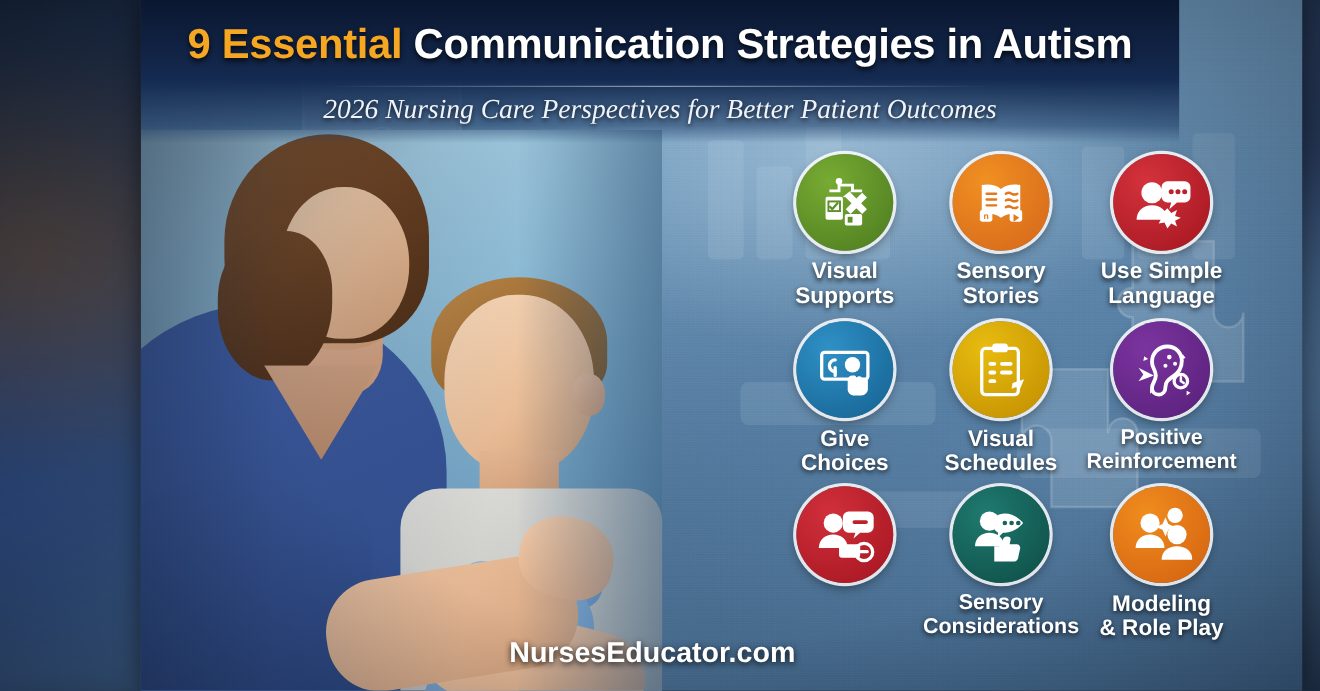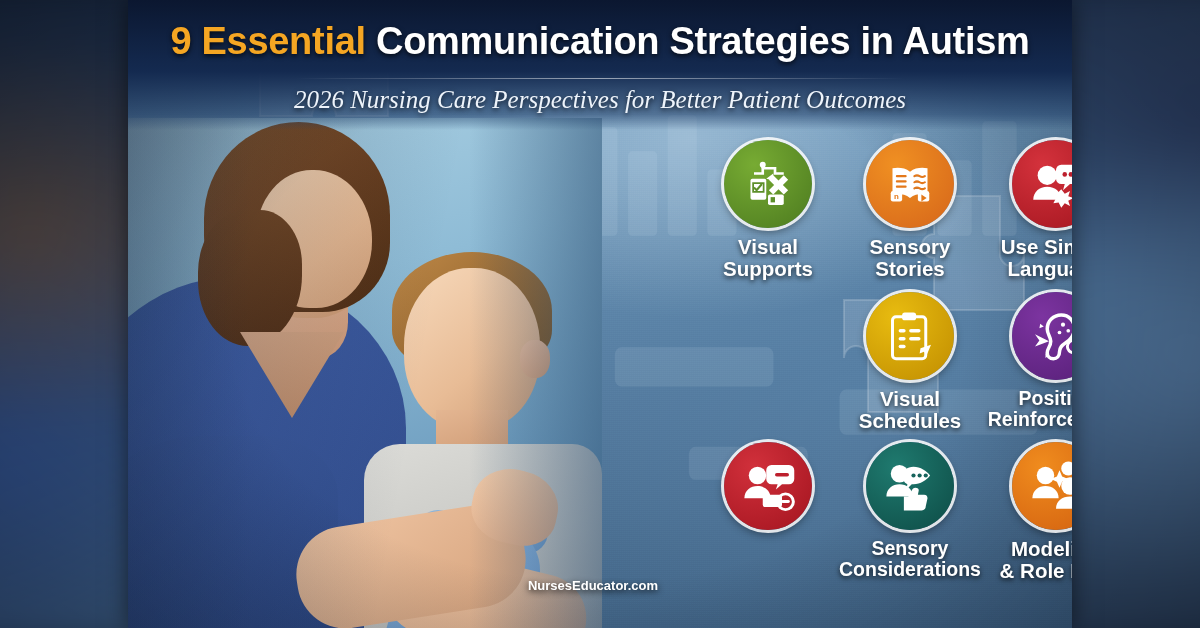--- a/index.html
+++ b/index.html
@@ -13,21 +13,21 @@
         radial-gradient(ellipse 420px 300px at 6% 38%, rgba(120,78,40,.55), rgba(120,78,40,0) 62%),
         radial-gradient(ellipse 360px 420px at 4% 72%, rgba(48,82,150,.75), rgba(48,82,150,0) 64%),
         radial-gradient(ellipse 380px 340px at 96% 58%, rgba(100,140,185,.55), rgba(100,140,185,0) 66%),
         radial-gradient(ellipse 300px 260px at 97% 22%, rgba(40,56,96,.8), rgba(40,56,96,0) 70%),
         linear-gradient(160deg,#1b2b46 0%,#2b4368 38%,#44688d 62%,#2a3f5e 100%);
       filter:blur(18px);transform:scale(1.08);}
   .backdrop-vig{position:absolute;inset:0;
       background:radial-gradient(ellipse at 50% 50%, rgba(0,0,0,0) 40%, rgba(0,0,0,.35) 100%);}
 
   
-  .card{position:absolute;left:128px;top:0;width:944px;height:628px;overflow:hidden;
+  .card{position:absolute;left:128px;top:0;width:1056px;height:628px;overflow:hidden;
         box-shadow:0 0 22px rgba(0,0,0,.55);}
 
   
   .bg-wall{position:absolute;inset:0;
       background:
         radial-gradient(ellipse 520px 300px at 60% 22%, rgba(190,215,232,.50), rgba(190,215,232,0) 60%),
         radial-gradient(ellipse 600px 420px at 78% 62%, rgba(92,134,172,.55), rgba(92,134,172,0) 65%),
         linear-gradient(170deg,#7fa8c6 0%,#6d97ba 30%,#52789c 62%,#3d5f80 100%);}
   .bg-puzzles{position:absolute;inset:0;opacity:.55;}
   .bg-blocks{position:absolute;left:46%;top:14%;width:56%;height:72%;opacity:.30;}
@@ -120,21 +120,21 @@
   .cell{position:absolute;width:160px;text-align:center;}
   .circle{position:relative;width:88px;height:88px;margin:0 auto;border-radius:50%;
       box-shadow:0 0 0 3px rgba(255,255,255,.85), 0 4px 10px rgba(0,0,0,.45);
       display:flex;align-items:center;justify-content:center;}
   .circle svg{width:56px;height:56px;display:block;}
   .cap{margin-top:8px;font-size:20.5px;font-weight:700;color:#fff;line-height:1.08;
       text-shadow:0 2px 5px rgba(0,0,0,.75);white-space:pre-line;}
   .cap.wide{font-size:19.5px;}
 
   .footer{position:absolute;left:300px;top:578px;width:330px;text-align:center;
-      font-size:13px;font-weight:600;color:#ffffff;
+      font-size:26px;font-weight:600;color:#ffffff;
       text-shadow:0 2px 6px rgba(0,0,0,.85);}
 </style>
 </head>
 <body>
 
 <div class="stage">
 
   <div class="backdrop"></div>
   <div class="backdrop-vig"></div>
 
@@ -263,20 +263,33 @@
                 <circle cx="49" cy="21" r="2.6"></circle>
                 <circle cx="56" cy="21" r="2.6"></circle>
               </g>
             <path d="M38 38l4 5 6-3-2 6 6 2-6 3 2 6-6-3-4 5-3-6-6 1 3-6-5-3 6-2z" fill="#fff"></path>
           </svg>
         </div>
         <div class="cap">Use Simple
 Language</div>
       </div>
 
+      <div class="cell" style="left:98px;top:152px;">
+        <div class="circle" style="background:radial-gradient(circle at 34% 28%,#2f90c6,#14618f);">
+          <svg viewBox="0 0 64 64">
+            <rect x="8" y="14" width="48" height="28" rx="3" fill="none" stroke="#fff" stroke-width="3.4"></rect>
+            <path d="M22 22a6 6 0 1 0 0 12" fill="none" stroke="#fff" stroke-width="3.4" stroke-linecap="round"></path>
+            <path d="M22 30v8" stroke="#fff" stroke-width="3.4" stroke-linecap="round"></path>
+            <circle cx="40" cy="27" r="8" fill="#fff"></circle>
+            <path d="M40 38c-3 0-5 2-5 5v10c0 3 3 6 7 6h7c4 0 7-3 7-7v-8c0-2-1-3-3-3s-3 1-3 3v-2c0-2-1-3-3-3s-3 1-3 3v-1c0-2-1-3-2-3z" fill="#fff"></path>
+          </svg>
+        </div>
+        <div class="cap">Give
+Choices</div>
+      </div>
 
       <div class="cell" style="left:240px;top:152px;">
         <div class="circle" style="background:radial-gradient(circle at 34% 28%,#e8bc10,#c08c00);">
           <svg viewBox="0 0 64 64">
             <rect x="12" y="10" width="38" height="48" rx="4" fill="none" stroke="#fff" stroke-width="3.4"></rect>
             <rect x="23" y="5" width="16" height="9" rx="3" fill="#fff"></rect>
             <g fill="#fff">
               <rect x="19" y="24" width="8" height="4" rx="2"></rect>
                 <rect x="31" y="24" width="13" height="4" rx="2"></rect>
               <rect x="19" y="33" width="8" height="4" rx="2"></rect>

